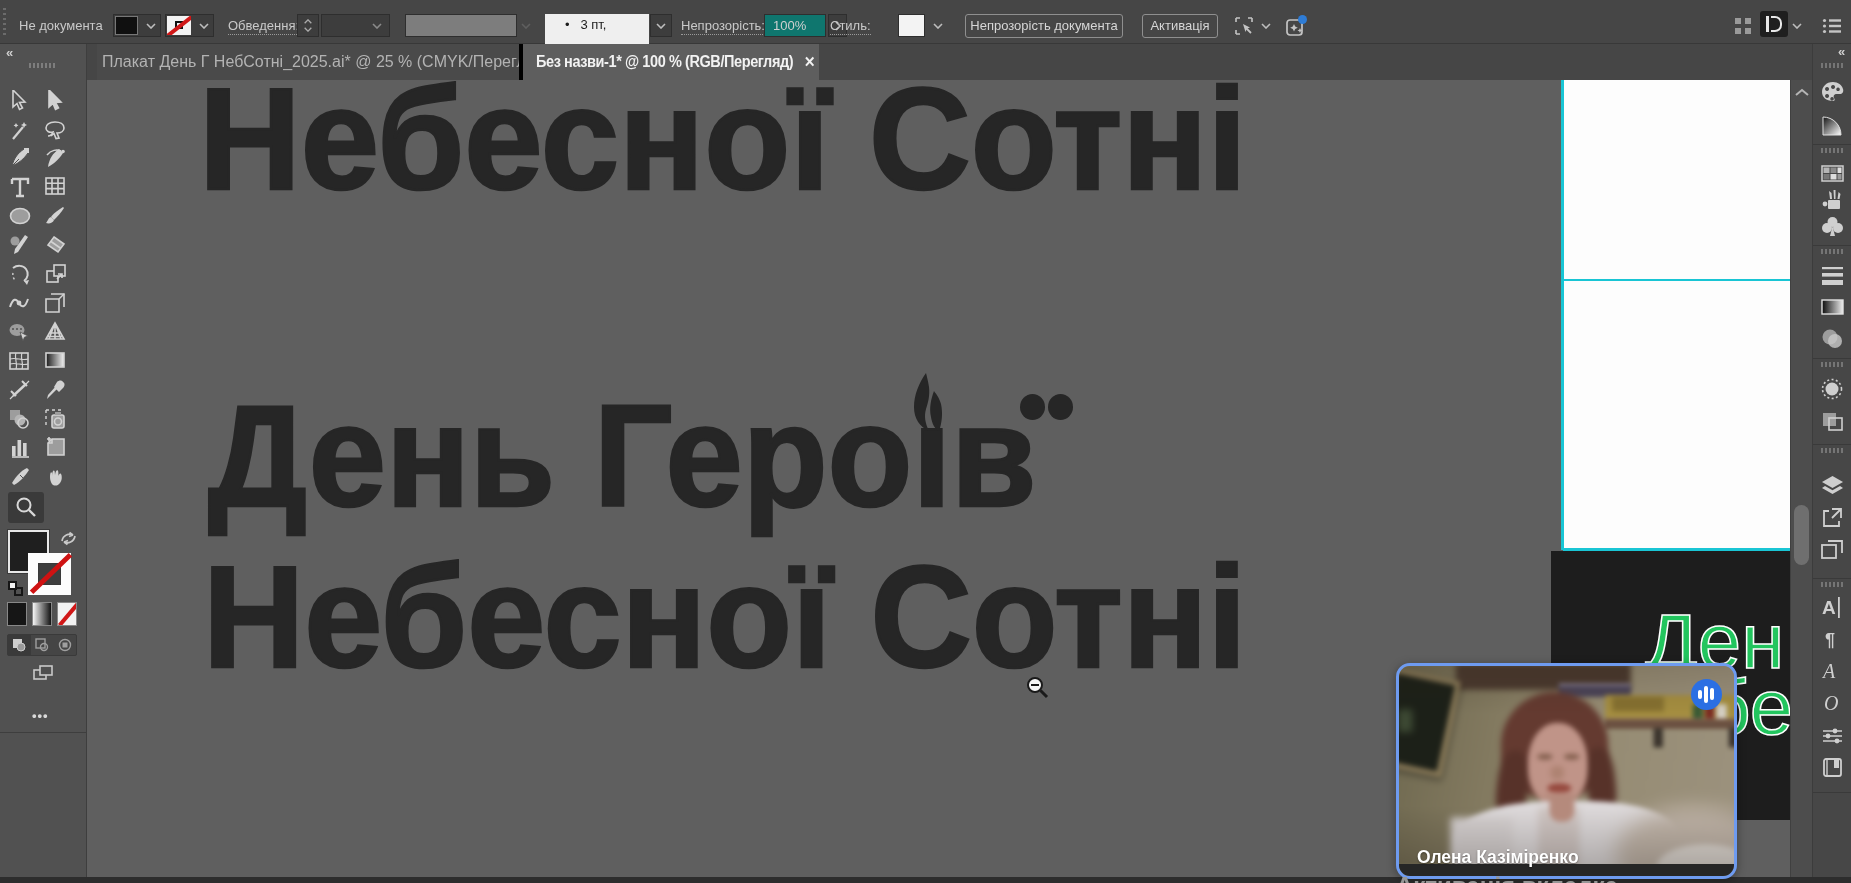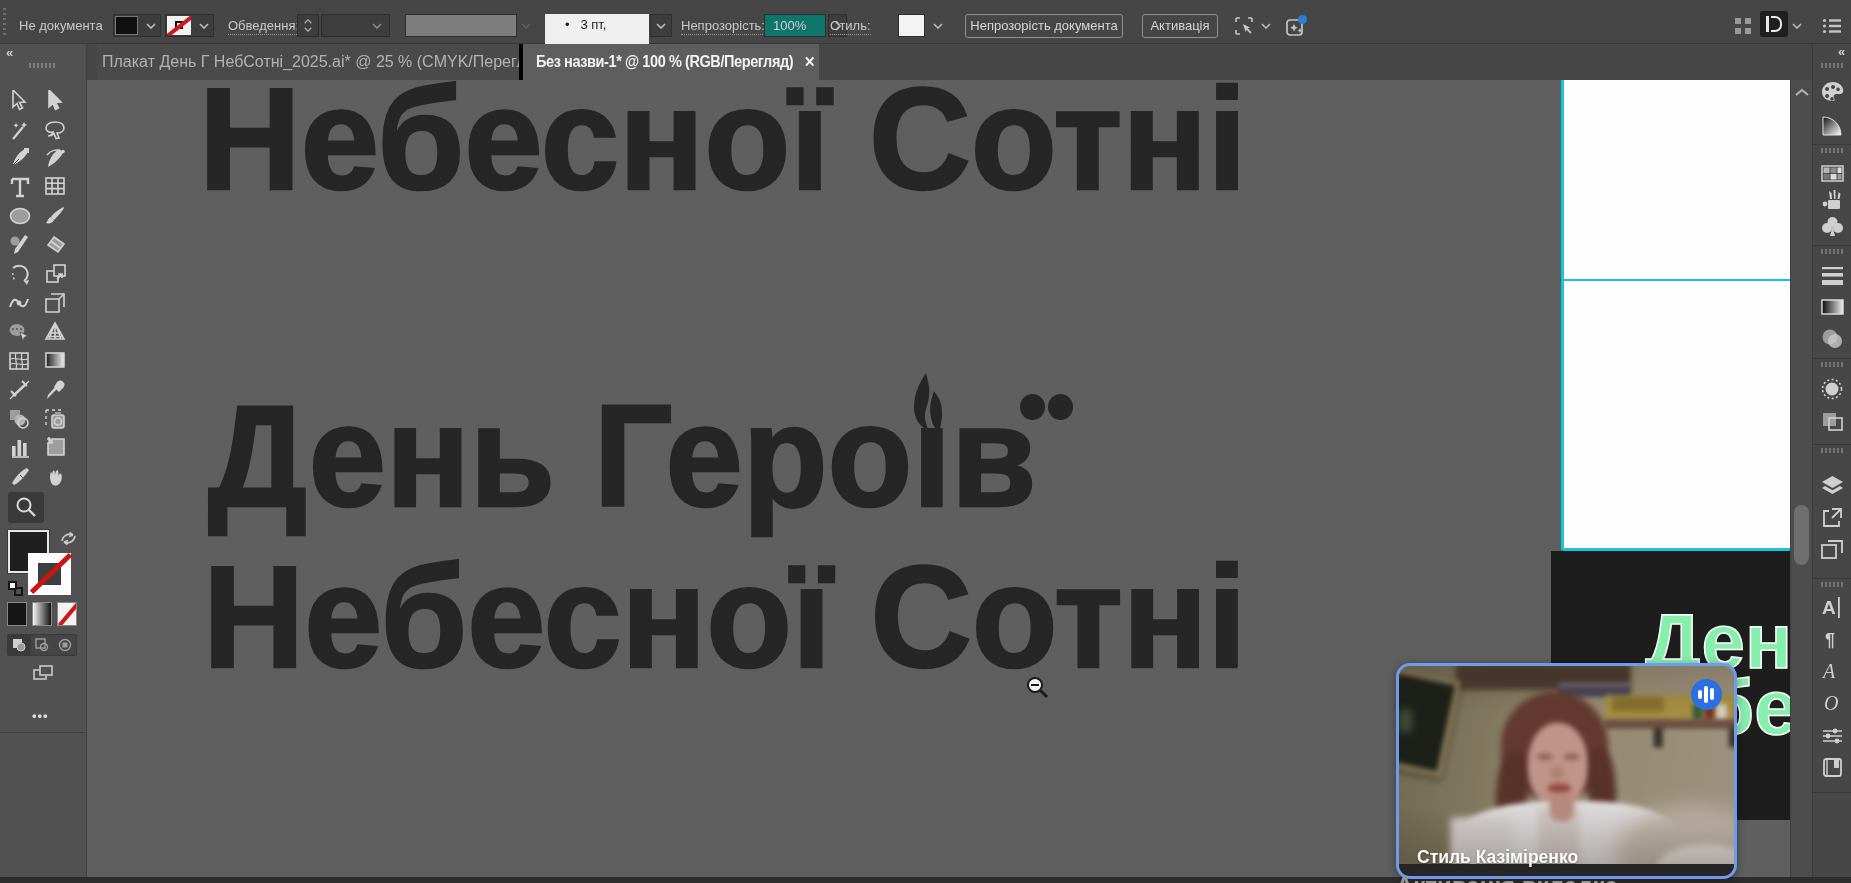--- a/index.html
+++ b/index.html
@@ -27,21 +27,21 @@
     <div class="abs" style="left:933px; top:314px; width:25px; height:26px; border-radius:50%; background:#262626;"></div>
     <div class="abs" style="left:961px; top:314px; width:25px; height:26px; border-radius:50%; background:#262626;"></div>
 
     <div class="abs" style="left:1476.5px; top:0; width:227px; height:198.5px; background:#fdfdfd;"></div>
     <div class="abs" style="left:1476.5px; top:201px; width:227px; height:267px; background:#fdfdfd;"></div>
 
     <div class="abs" style="left:1474px; top:0; width:2.5px; height:470px; background:#19c5d4;"></div>
     <div class="abs" style="left:1476px; top:198.5px; width:227px; height:2.5px; background:#19c5d4;"></div>
     <div class="abs" style="left:1476px; top:468px; width:227px; height:2.5px; background:#19c5d4;"></div>
 
-    <div class="abs" style="left:1464px; top:471px; width:239px; height:269px; background:#1d1d1d; overflow:hidden; color:#86efac; font-weight:bold;">
+    <div class="abs" style="left:1464px; top:471px; width:239px; height:269px; background:#1d1d1d; overflow:hidden; color:#22c55e; font-weight:normal;">
       <div class="abs" style="-webkit-text-stroke:1.5px #fff; left:94px; top:51px; font-size:78px; line-height:78px; white-space:nowrap;">Ден</div>
       <div class="abs" style="-webkit-text-stroke:1.5px #fff; left:155px; top:117px; font-size:78px; line-height:78px; white-space:nowrap;">бе</div>
     </div>
 
     <svg class="abs" width="26" height="26" viewBox="0 0 26 26" style="left:939px; top:596px;">
       <circle cx="9" cy="9" r="7" fill="#f6f6f6" stroke="#1a1a1a" stroke-width="2"></circle>
       <rect x="5" y="8" width="8" height="2" fill="#1a1a1a"></rect>
       <line x1="14.5" y1="14.5" x2="21" y2="21" stroke="#1a1a1a" stroke-width="3"></line>
     </svg>
   </div>
@@ -503,21 +503,21 @@
       <div class="abs" style="left:151px; top:128px; width:24px; height:26px; background:#b58a7c; border-radius:0 0 40% 40%; filter:blur(1.5px); z-index:2;"></div>
       <div class="abs" style="left:58px; top:134px; width:218px; height:80px; background:#dedadb; border-radius:45% 40% 0 0; filter:blur(1.5px);"></div>
       <div class="abs" style="left:140px; top:140px; width:40px; height:58px; background:#cfc5c2; filter:blur(3px);"></div>
       <div class="abs" style="left:55px; top:150px; width:60px; height:48px; background:#d5d0d0; filter:blur(3px);"></div>
 
       <div class="abs" style="left:215px; top:140px; width:150px; height:90px; background:#c0b4a8; border-radius:50%; filter:blur(10px);"></div>
       <div class="abs" style="left:255px; top:176px; width:95px; height:45px; background:#ded8d2; border-radius:50% 50% 0 0; filter:blur(2px);"></div>
       <div class="abs" style="left:0; top:0; width:335px; height:198px; background:linear-gradient(180deg, rgba(40,30,20,.18), rgba(40,30,20,0) 25%, rgba(40,30,20,0) 70%, rgba(30,25,20,.25));"></div>
     </div>
     <div class="abs" style="left:0; top:198px; width:335px; height:12px; background:#262626;"></div>
-    <div class="abs" style="left:18px; top:181px; color:#fff; font-size:17.5px; font-weight:bold; text-shadow:0 1px 2px rgba(0,0,0,.4);">Стиль Казіміренко</div>
+    <div class="abs" style="left:18px; top:181px; color:#fff; font-size:17.5px; font-weight:bold; text-shadow:0 1px 2px rgba(0,0,0,.4);">Олена Казіміренко</div>
     <div class="abs" style="left:292px; top:13px; width:31px; height:31px; border-radius:50%; background:#2b6fe3;">
       <div class="abs" style="left:7px; top:11px; width:4px; height:9px; border-radius:2px; background:#fff;"></div>
       <div class="abs" style="left:13px; top:7px; width:4px; height:17px; border-radius:2px; background:#fff;"></div>
       <div class="abs" style="left:19px; top:9px; width:4px; height:12px; border-radius:2px; background:#fff;"></div>
     </div>
   </div>
 
 </div>
 
 </body></html>

